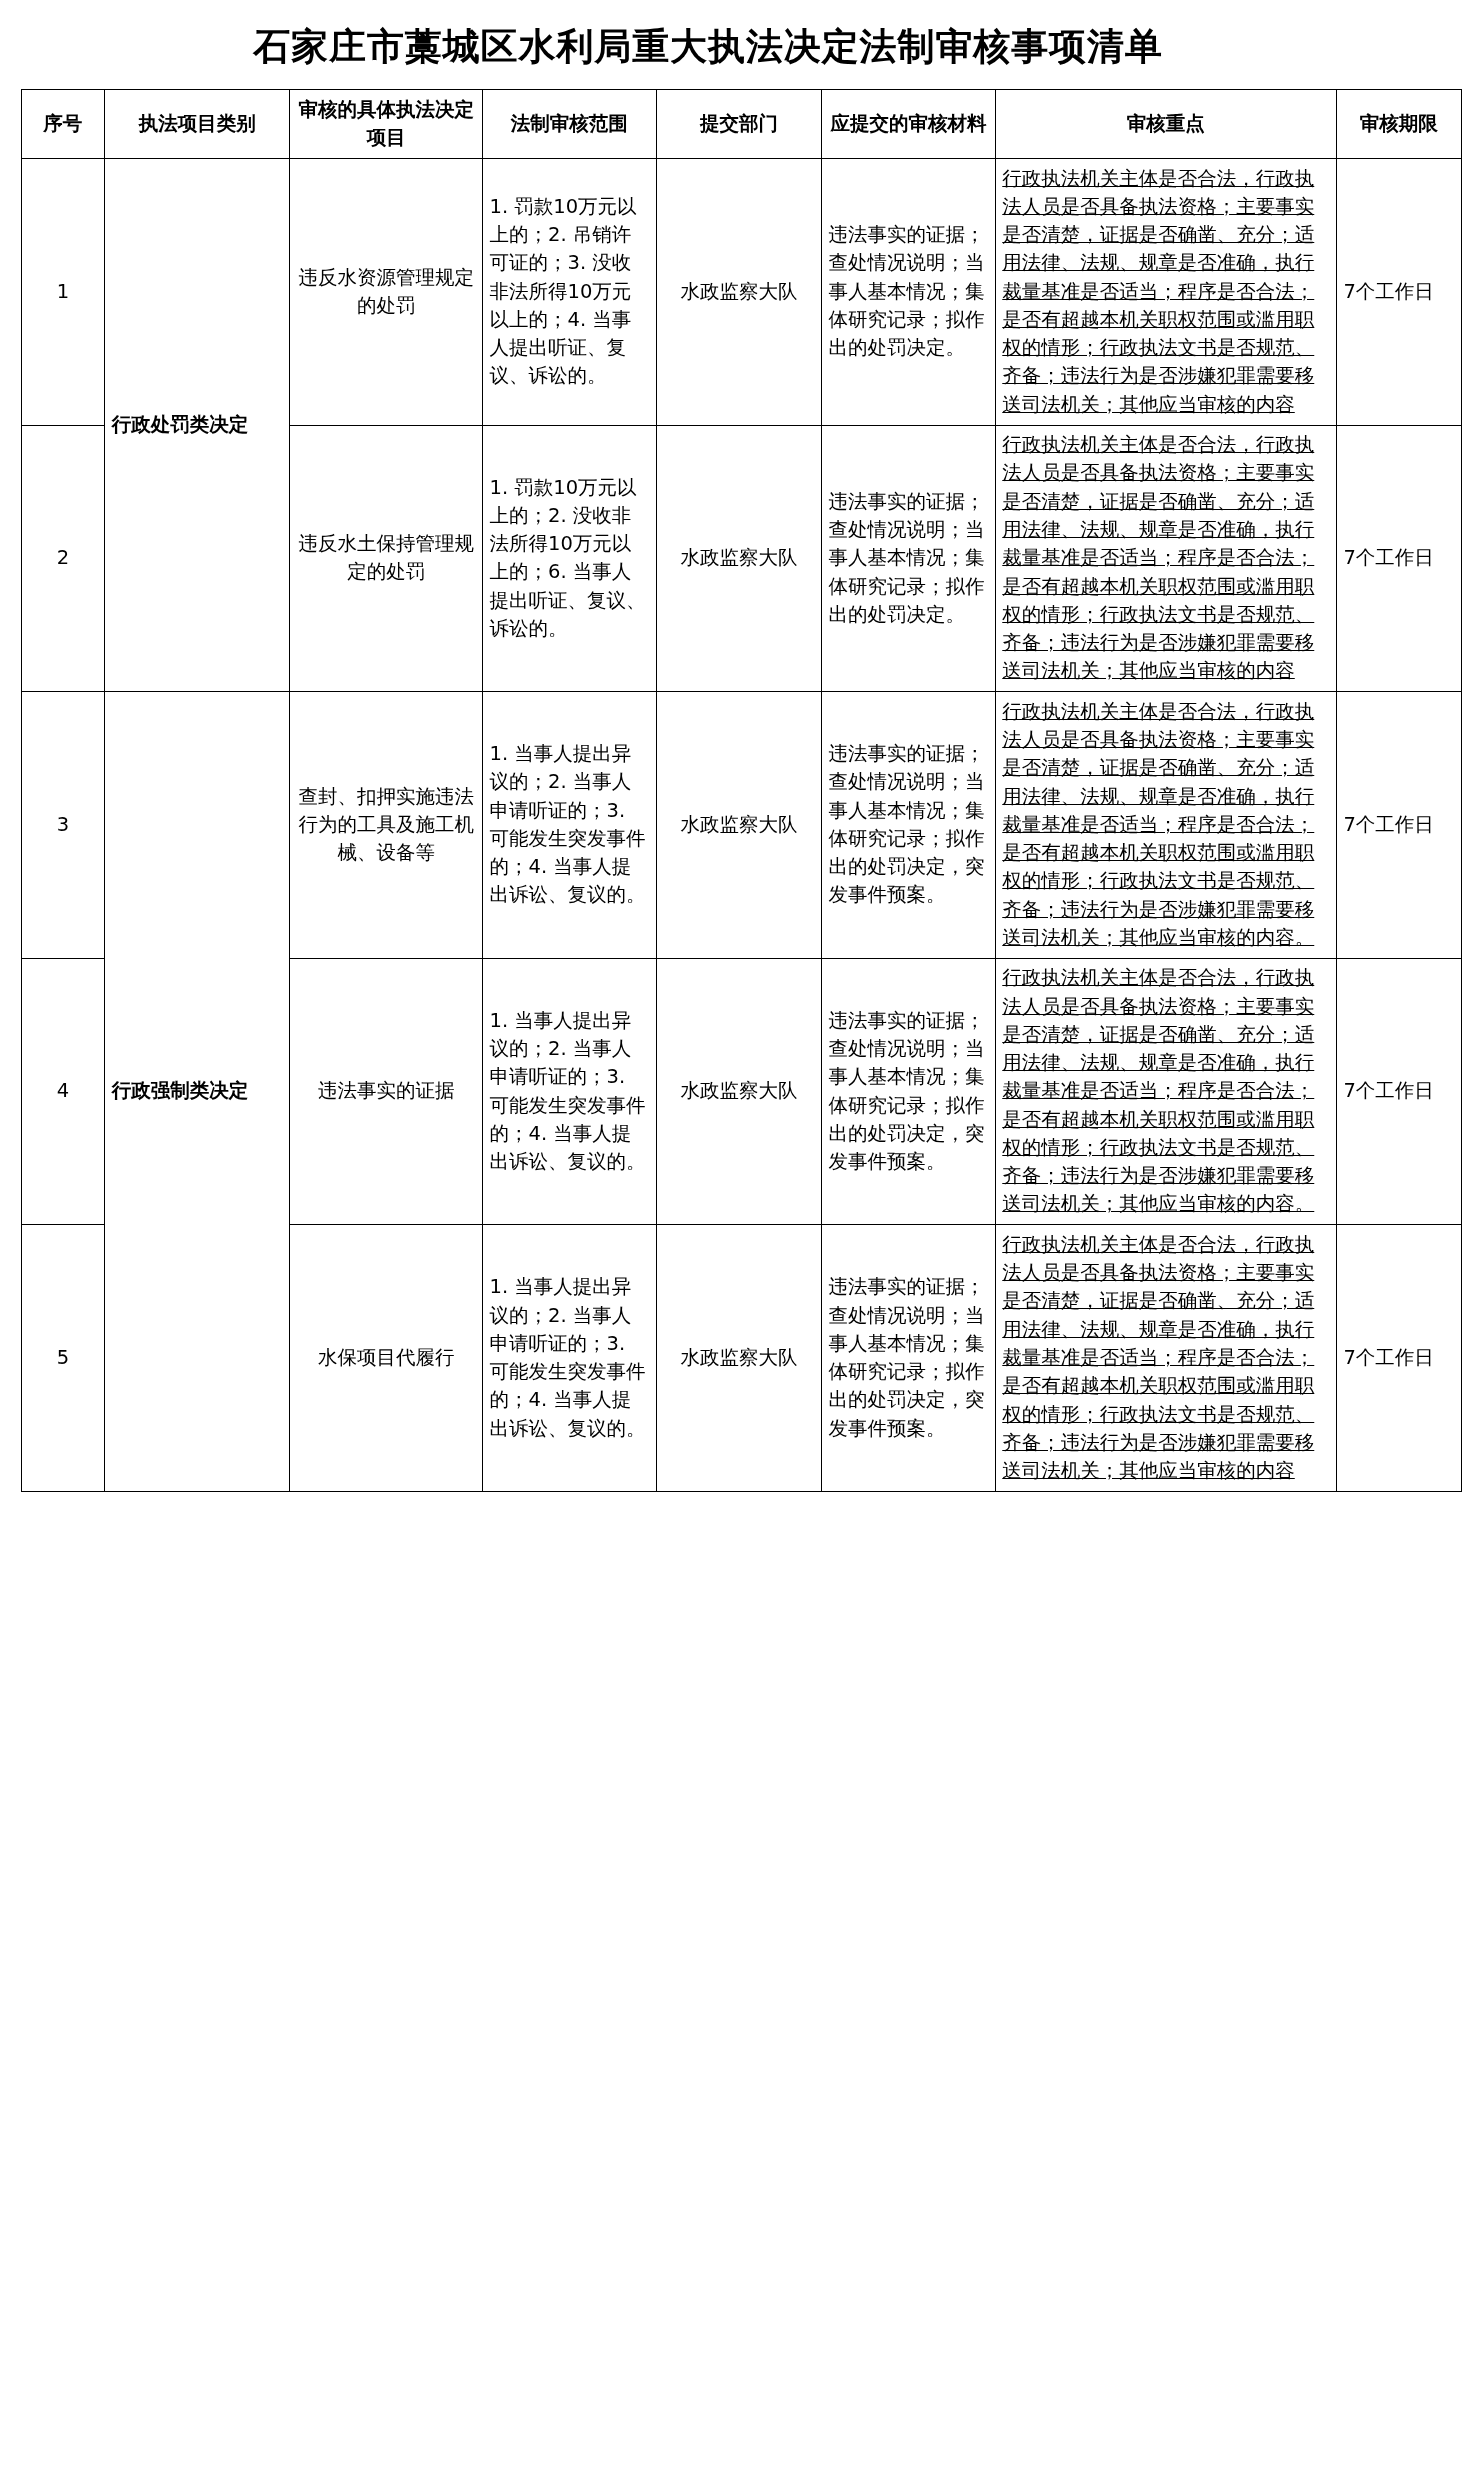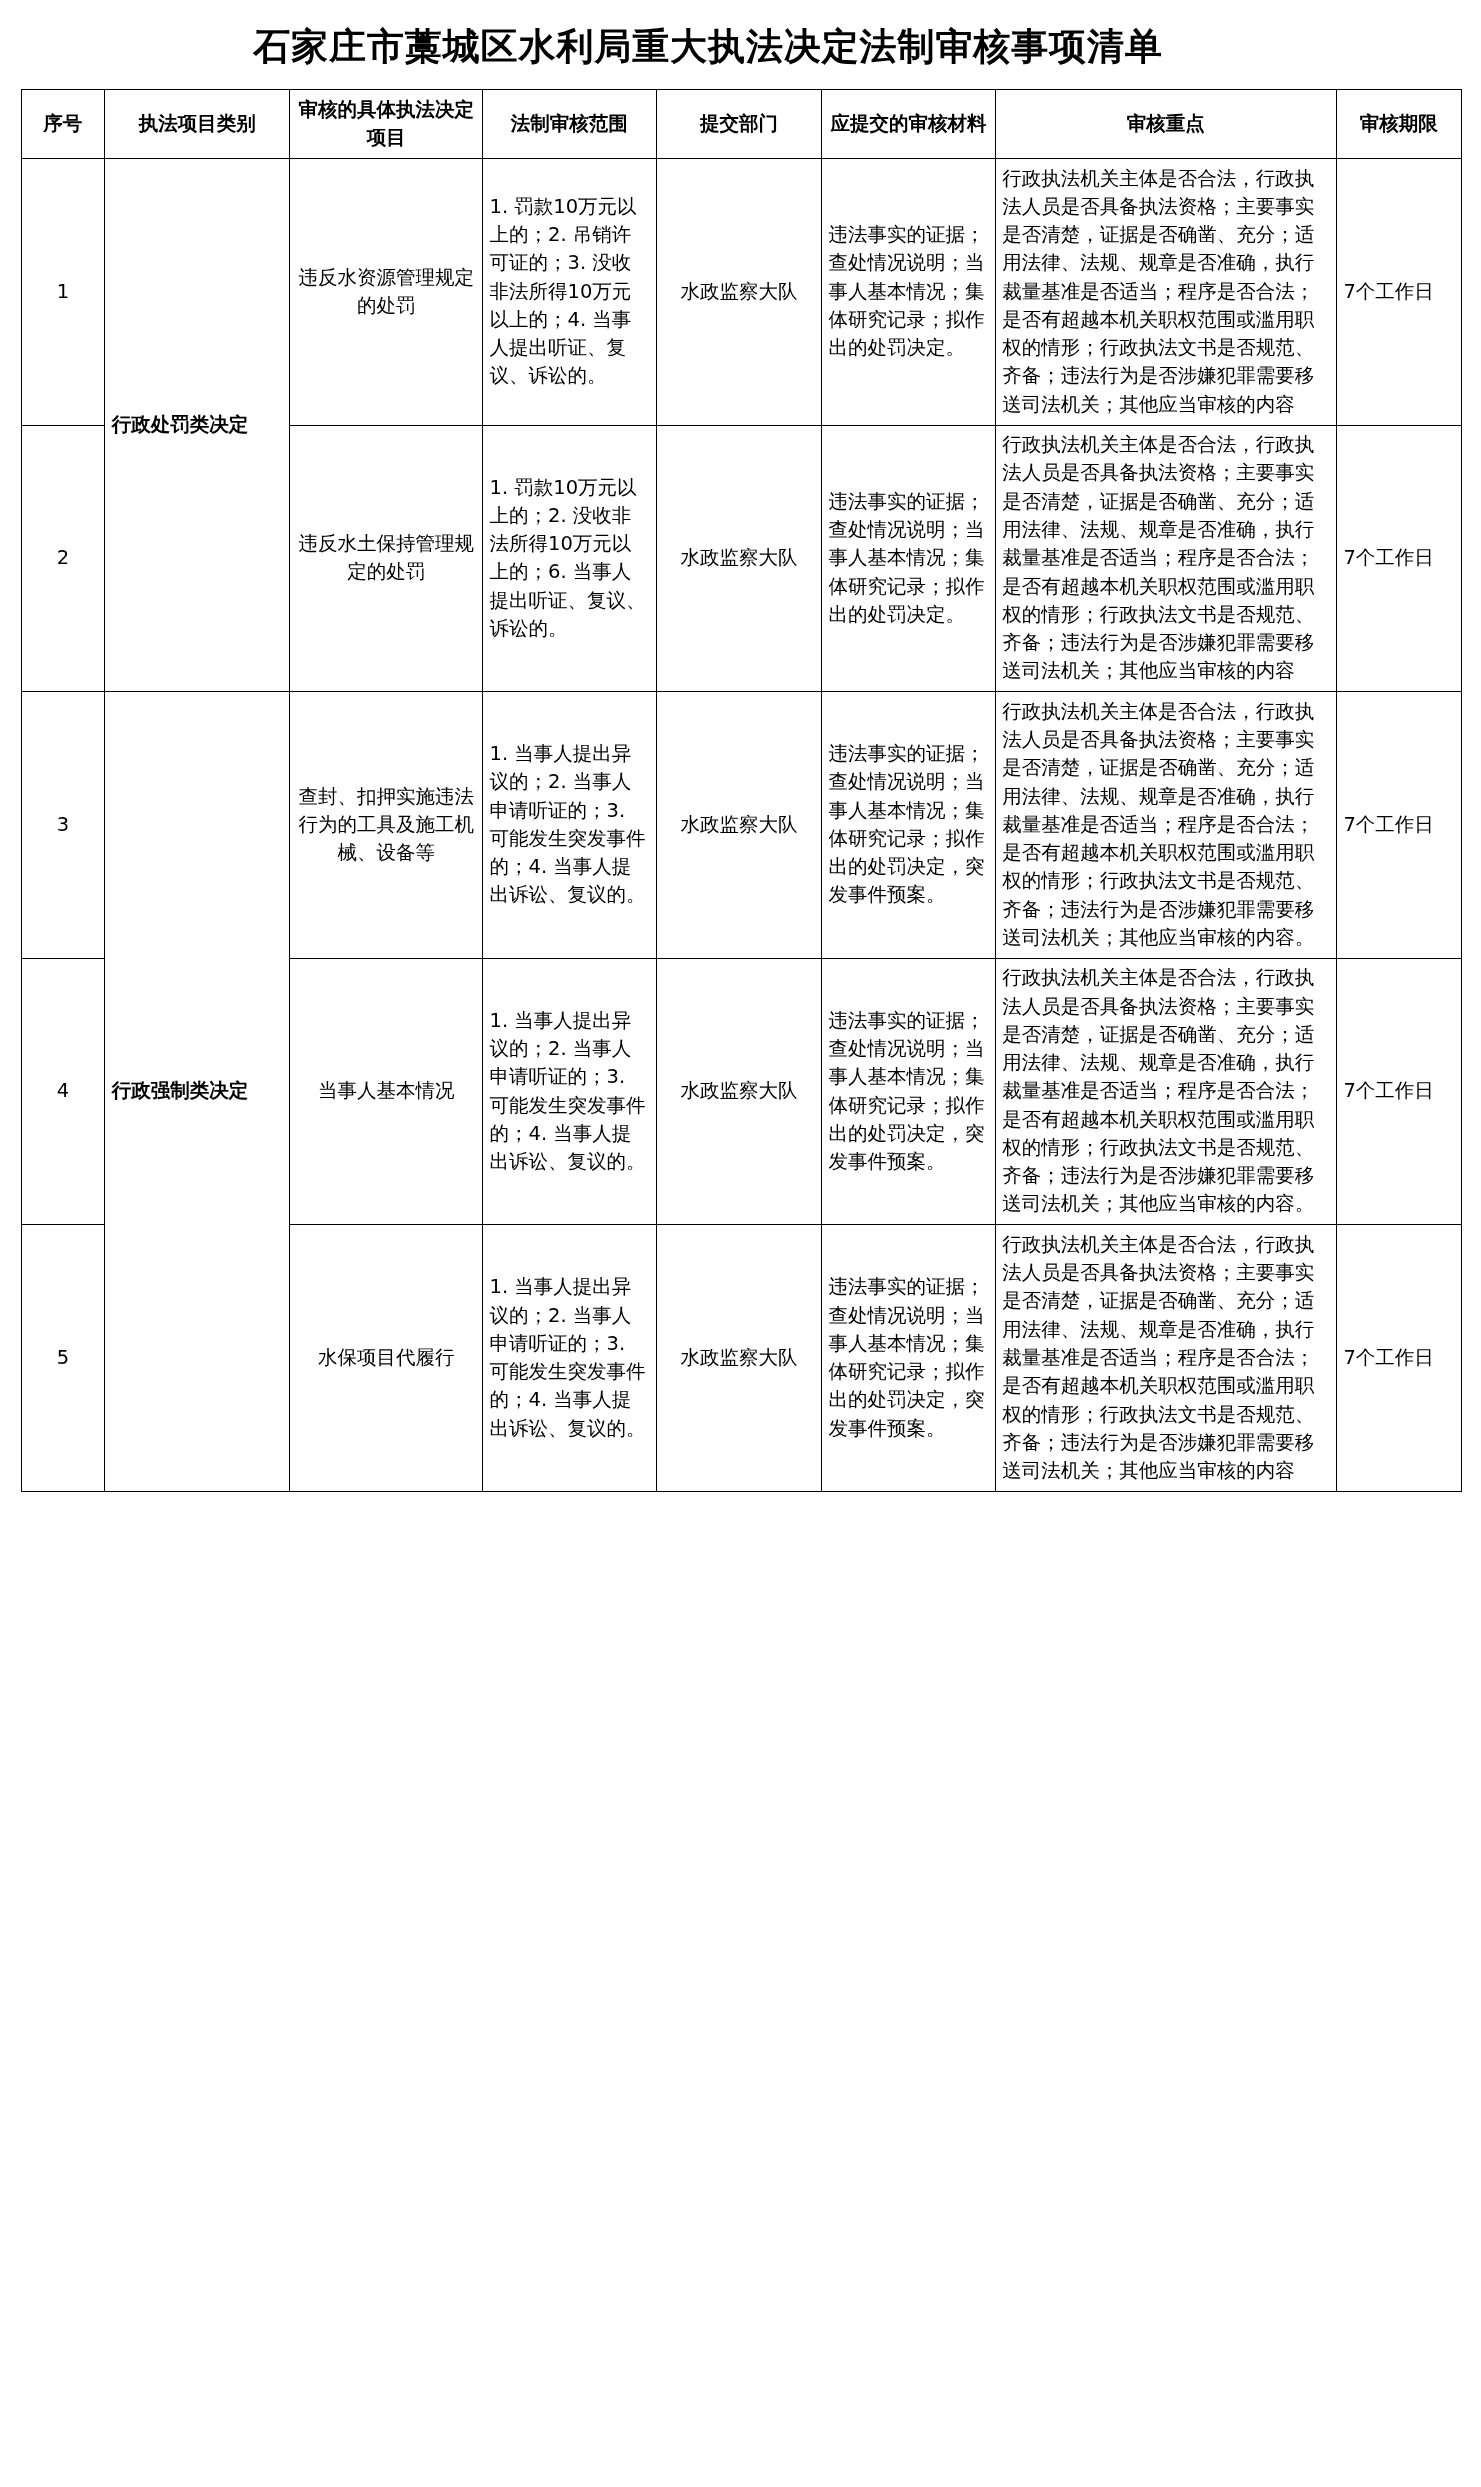--- a/index.html
+++ b/index.html
@@ -54,21 +54,21 @@
   .c-mat      { width: 166px; }
   .c-focus    { width: 326px; }
   .c-limit    { width: 119px; }
 
   td.seq { text-align: center; font-size: 20.5px; }
   td.cat { text-align: left; font-weight: bold; font-size: 20.5px; line-height: 1.5; }
   td.item { text-align: center; font-size: 19.5px; }
   td.scope { text-align: left; font-size: 18.6px; line-height: 1.5; }
   td.dept { text-align: center; font-size: 19.5px; }
   td.mat { text-align: left; font-size: 18.6px; line-height: 1.5; }
-  td.focus { text-align: left; font-size: 18.6px; line-height: 1.5; }
+  td.focus { text-align: left; font-size: 18.6px; line-height: 1.5; text-decoration: underline; }
   td.limit { font-size: 18.6px; }
 </style>
 </head>
 <body>
 
 <div class="page">
 
   <div class="doc-title">石家庄市藁城区水利局重大执法决定法制审核事项清单</div>
 
   <table class="matrix">
@@ -119,21 +119,21 @@
         <td class="cat" rowspan="3">行政强制类决定</td>
         <td class="item">查封、扣押实施违法行为的工具及施工机械、设备等</td>
         <td class="scope">1. 当事人提出异议的；2. 当事人申请听证的；3. 可能发生突发事件的；4. 当事人提出诉讼、复议的。</td>
         <td class="dept">水政监察大队</td>
         <td class="mat">违法事实的证据；查处情况说明；当事人基本情况；集体研究记录；拟作出的处罚决定，突发事件预案。</td>
         <td class="focus">行政执法机关主体是否合法，行政执法人员是否具备执法资格；主要事实是否清楚，证据是否确凿、充分；适用法律、法规、规章是否准确，执行裁量基准是否适当；程序是否合法；是否有超越本机关职权范围或滥用职权的情形；行政执法文书是否规范、齐备；违法行为是否涉嫌犯罪需要移送司法机关；其他应当审核的内容。</td>
         <td class="limit">7个工作日</td>
       </tr>
       <tr>
         <td class="seq">4</td>
-        <td class="item">当事人基本情况</td>
+        <td class="item">违法事实的证据</td>
         <td class="scope">1. 当事人提出异议的；2. 当事人申请听证的；3. 可能发生突发事件的；4. 当事人提出诉讼、复议的。</td>
         <td class="dept">水政监察大队</td>
         <td class="mat">违法事实的证据；查处情况说明；当事人基本情况；集体研究记录；拟作出的处罚决定，突发事件预案。</td>
         <td class="focus">行政执法机关主体是否合法，行政执法人员是否具备执法资格；主要事实是否清楚，证据是否确凿、充分；适用法律、法规、规章是否准确，执行裁量基准是否适当；程序是否合法；是否有超越本机关职权范围或滥用职权的情形；行政执法文书是否规范、齐备；违法行为是否涉嫌犯罪需要移送司法机关；其他应当审核的内容。</td>
         <td class="limit">7个工作日</td>
       </tr>
       <tr>
         <td class="seq">5</td>
         <td class="item">水保项目代履行</td>
         <td class="scope">1. 当事人提出异议的；2. 当事人申请听证的；3. 可能发生突发事件的；4. 当事人提出诉讼、复议的。</td>

